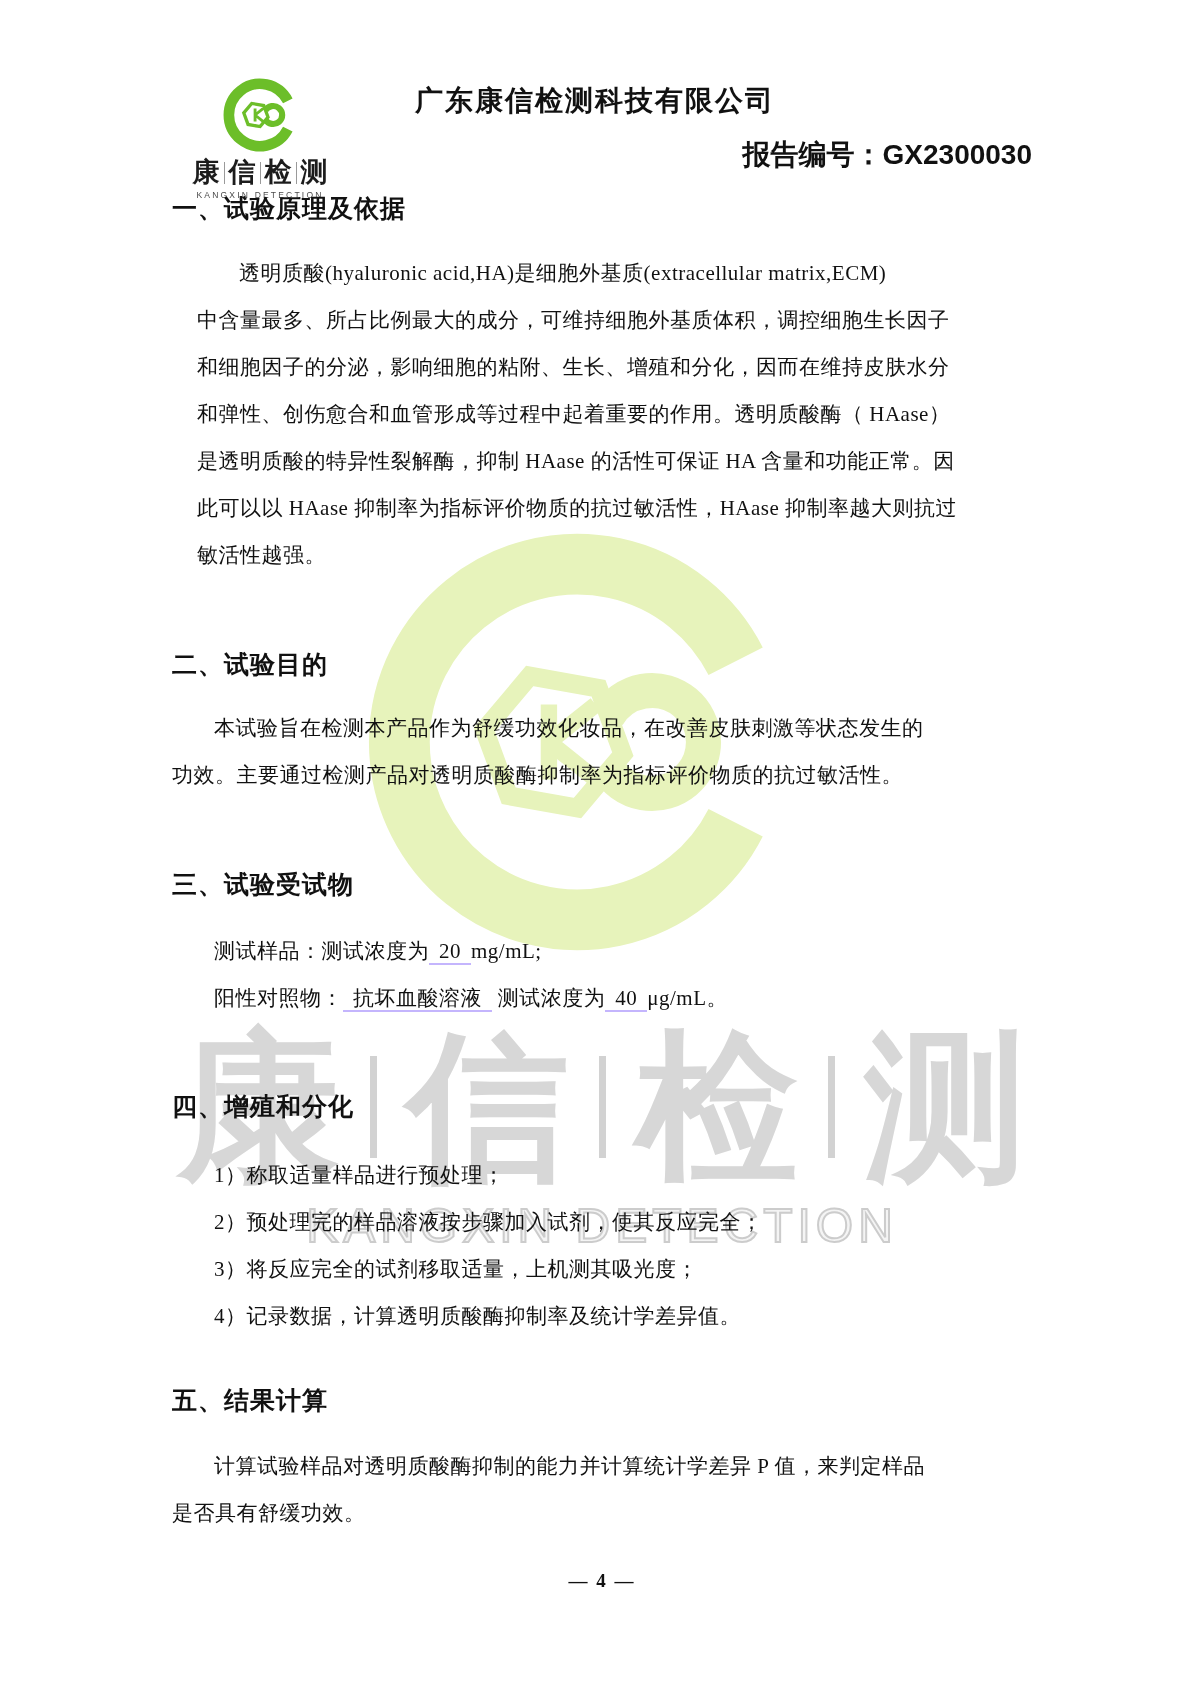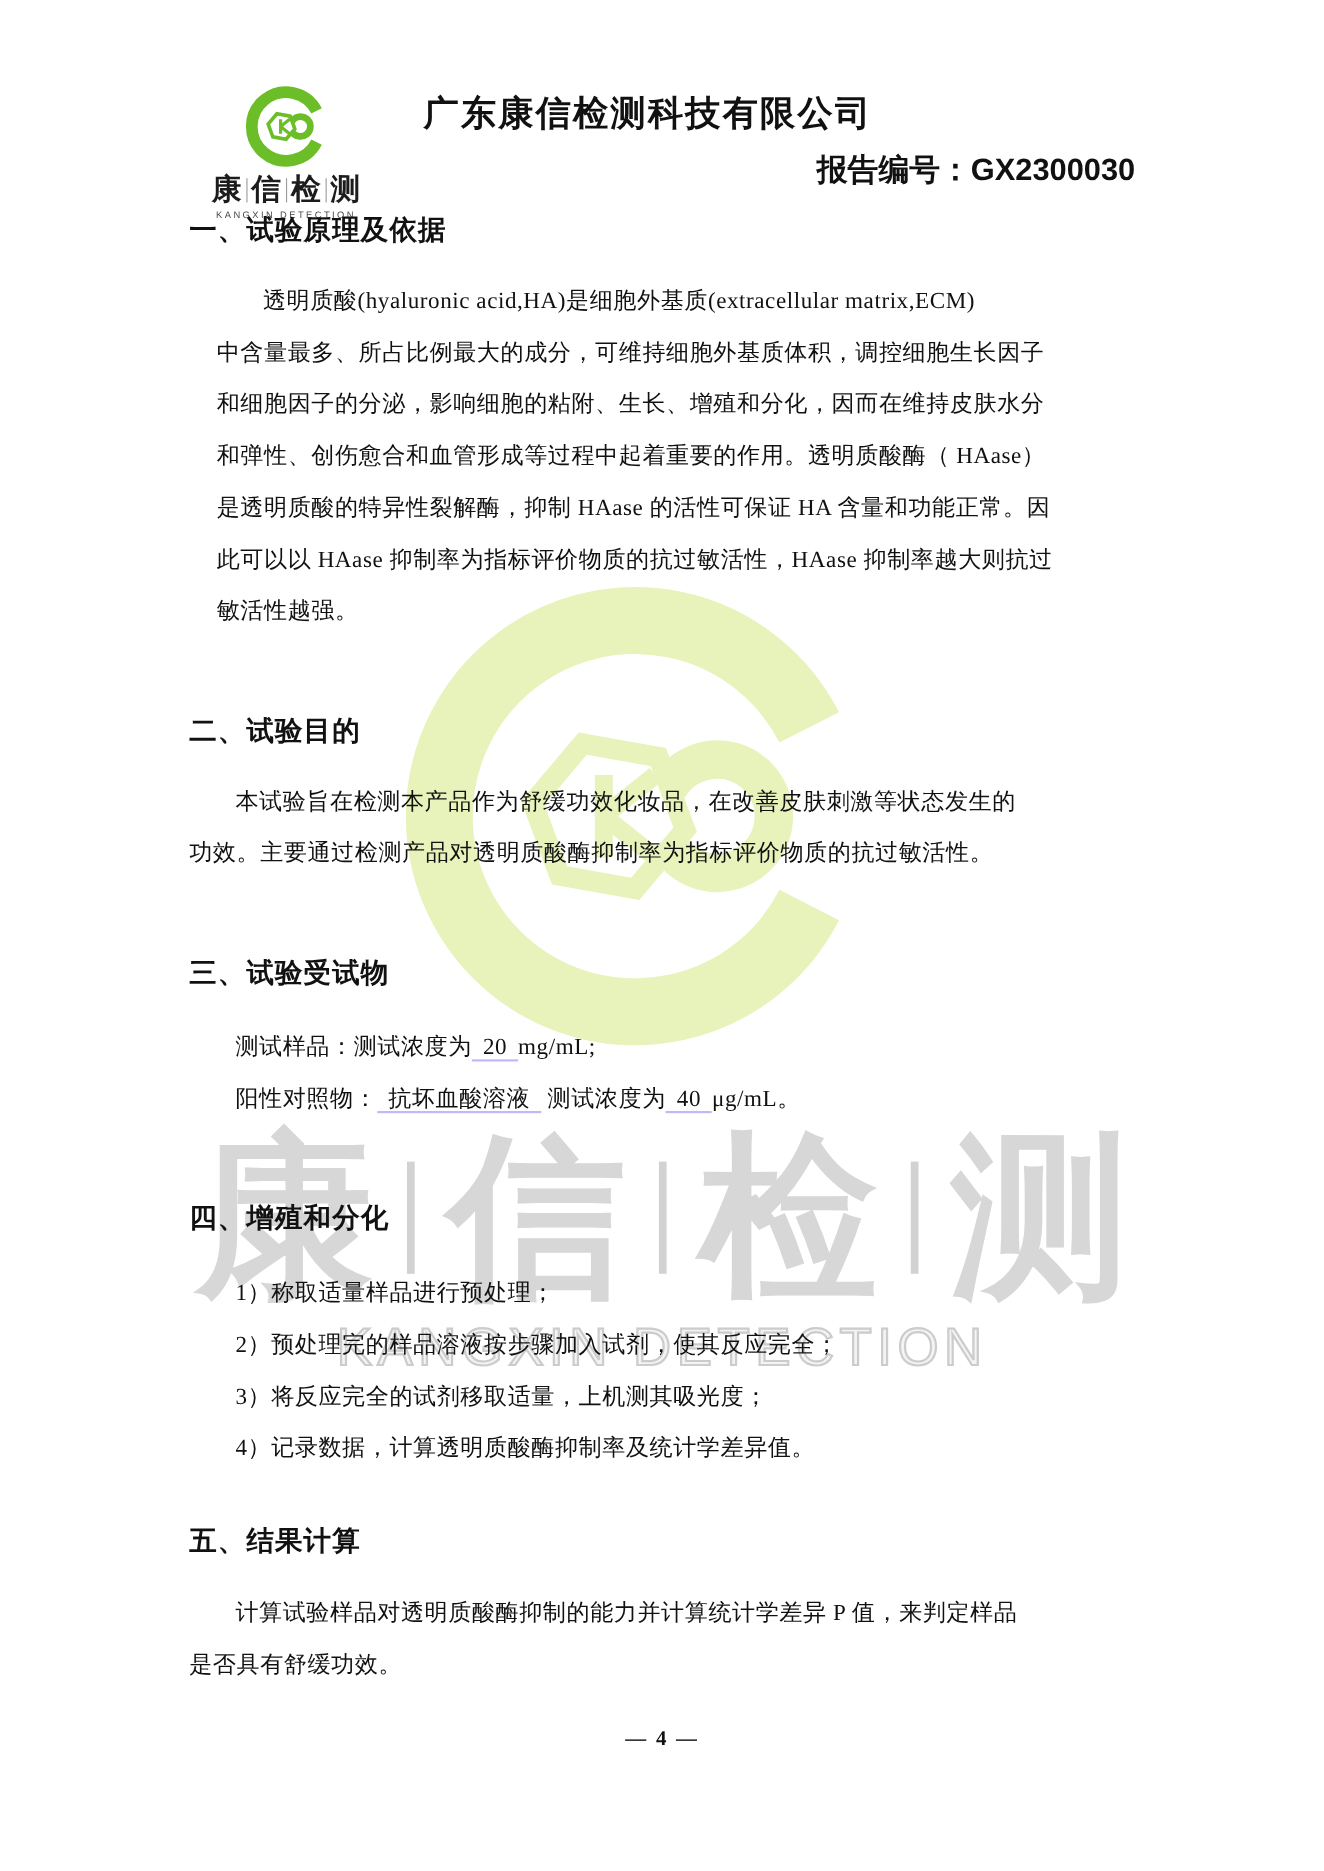--- a/index.html
+++ b/index.html
@@ -39,22 +39,22 @@
   .logo-word .ch{
     font-family:"Liberation Sans","DejaVu Sans",sans-serif;
     font-size:27px;font-weight:700;color:#1c1c1c;line-height:1.1;
   }
   .logo-word .sep{width:1px;height:22px;background:#9a9a9a;margin:0 4px;}
   .logo-en{
     font-family:"Liberation Sans","DejaVu Sans",sans-serif;
     font-size:8.5px;letter-spacing:2.2px;color:#4a4a4a;margin-top:2px;white-space:nowrap;
   }
   .company-title{
-    left:385px;top:82px;width:390px;text-align:left;
-    font-size:32px;font-weight:700;letter-spacing:2px;white-space:nowrap;
+    left:385px;top:82px;width:390px;text-align:right;
+    font-size:28px;font-weight:700;letter-spacing:2px;white-space:nowrap;
   }
   .report-no{
     right:172px;top:136px;
     font-size:28px;font-weight:700;white-space:nowrap;
     font-family:"Liberation Sans","DejaVu Sans",sans-serif;
   }
   
   .sec-title{
     left:172px;
     font-size:25px;font-weight:700;letter-spacing:1px;white-space:nowrap;

